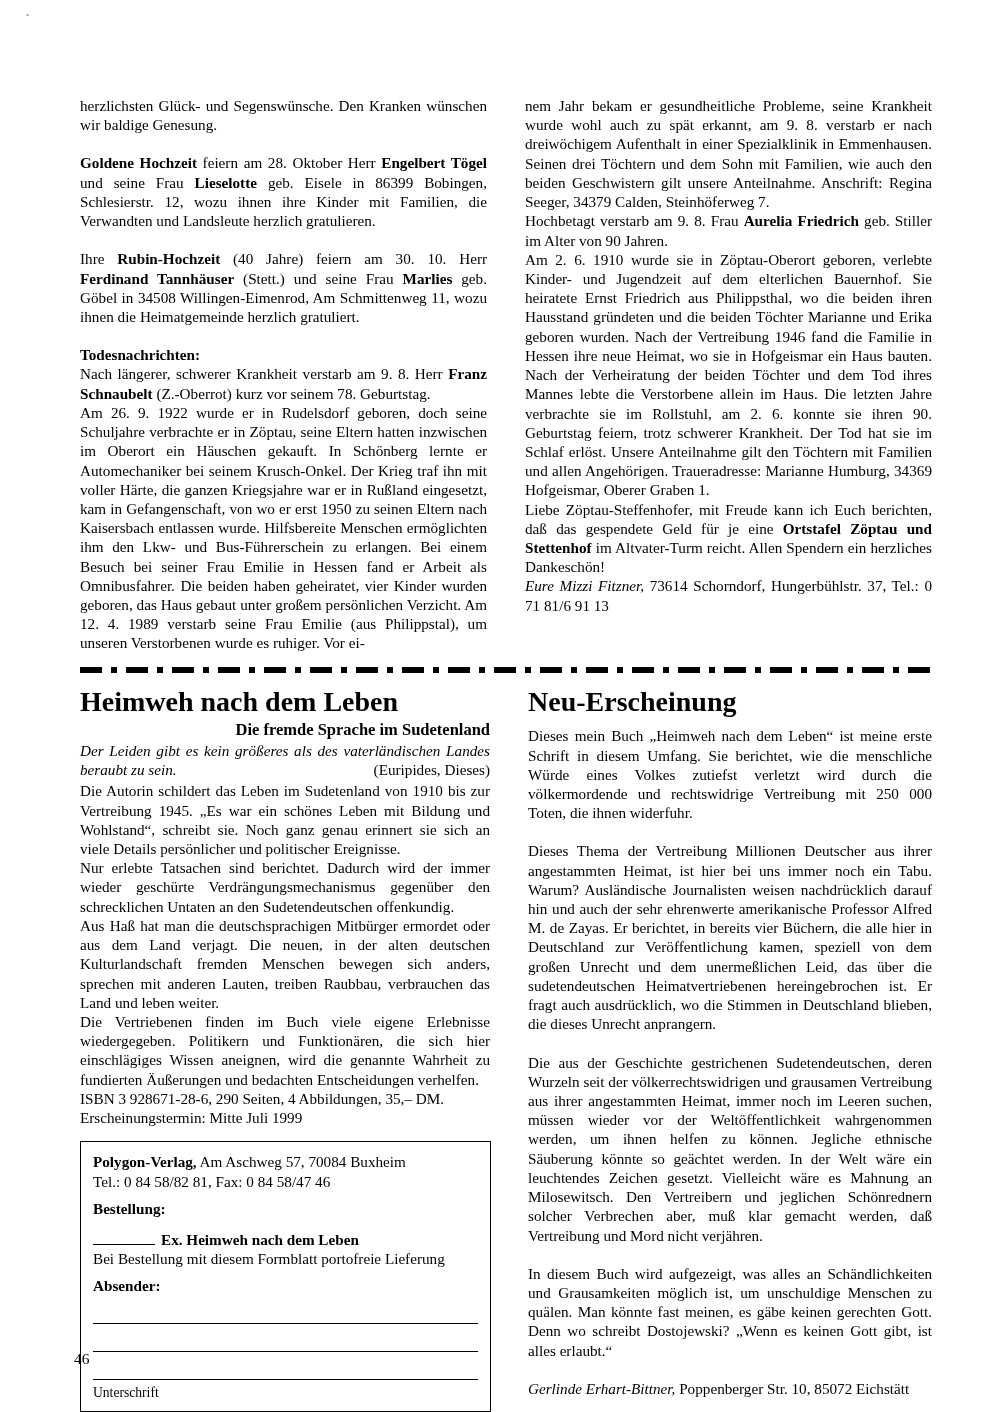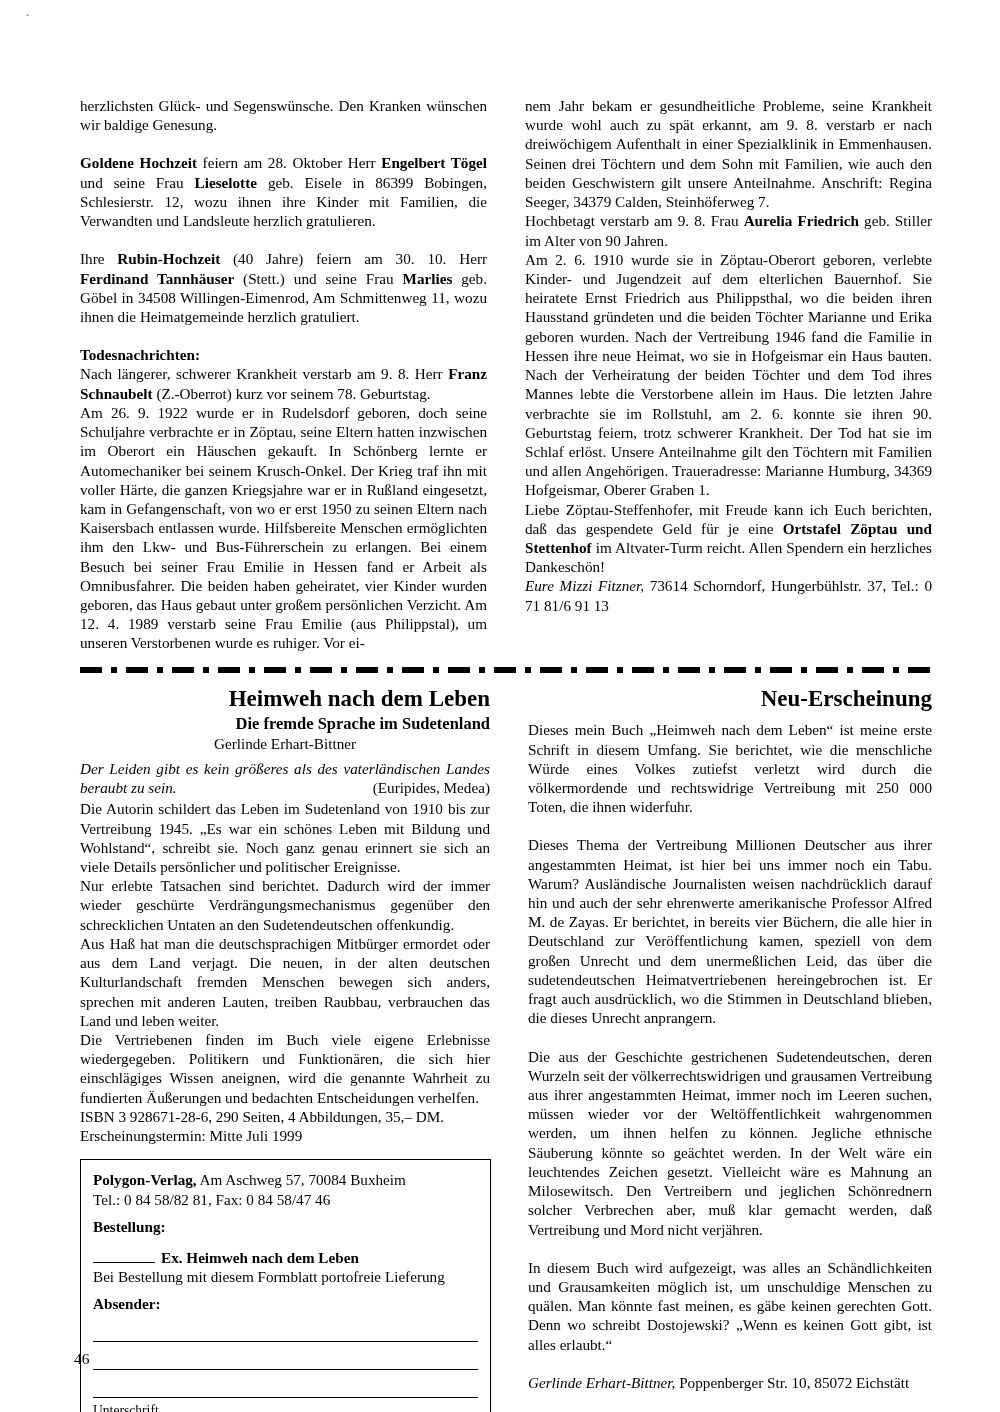--- a/index.html
+++ b/index.html
@@ -56,23 +56,23 @@
       to right,
       #000 0px, #000 22px,
       transparent 22px, transparent 31px,
       #000 31px, #000 37px,
       transparent 37px, transparent 46px
     );
   }
   .sep-inner { width: 100%; height: 100%; }
 
   h2.headline {
-    font-size: 23px;
+    font-size: 28px;
     font-weight: bold;
-    text-align: right;
+    text-align: left;
     margin: 0 0 2px 0;
     line-height: 1.2;
   }
   h3.subhead {
     font-size: 16.5px;
     font-weight: bold;
     text-align: right;
     margin: 0;
     line-height: 1.25;
   }
@@ -179,23 +179,22 @@
     <div class="sep">
         <div class="sep-inner"></div>
       </div>
 
     <div class="cols">
 
       <div class="col">
 
         <h2 class="headline">Heimweh nach dem Leben</h2>
         <h3 class="subhead">Die fremde Sprache im Sudetenland</h3>
-        <div class="author-center">Gerlinde Erhart-Bittner</div>
-
-        <p class="quote"><span>Der Leiden gibt es kein größeres als des vaterländischen Landes beraubt zu sein.</span> <span class="src">(Euripides, Medea)</span></p>
+
+        <p class="quote"><span>Der Leiden gibt es kein größeres als des vaterländischen Landes beraubt zu sein.</span> <span class="src">(Euripides, Dieses)</span></p>
 
         <p>Die Autorin schildert das Leben im Sudetenland von 1910 bis zur Vertreibung 1945. „Es war ein schönes Leben mit Bildung und Wohlstand“, schreibt sie. Noch ganz genau erinnert sie sich an viele Details persönlicher und politischer Ereignisse.</p>
         <p>Nur erlebte Tatsachen sind berichtet. Dadurch wird der immer wieder geschürte Verdrängungsmechanismus gegenüber den schrecklichen Untaten an den Sudetendeutschen offenkundig.</p>
         <p>Aus Haß hat man die deutschsprachigen Mitbürger ermordet oder aus dem Land verjagt. Die neuen, in der alten deutschen Kulturlandschaft fremden Menschen bewegen sich anders, sprechen mit anderen Lauten, treiben Raubbau, verbrauchen das Land und leben weiter.</p>
         <p>Die Vertriebenen finden im Buch viele eigene Erlebnisse wiedergegeben. Politikern und Funktionären, die sich hier einschlägiges Wissen aneignen, wird die genannte Wahrheit zu fundierten Äußerungen und bedachten Entscheidungen verhelfen.</p>
         <p>ISBN 3 928671-28-6, 290 Seiten, 4 Abbildungen, 35,– DM.</p>
         <p>Erscheinungstermin: Mitte Juli 1999</p>
 
         <div class="boxform">
           <p><b>Polygon-Verlag,</b><span> Am Aschweg 57, 70084 Buxheim</span></p>

